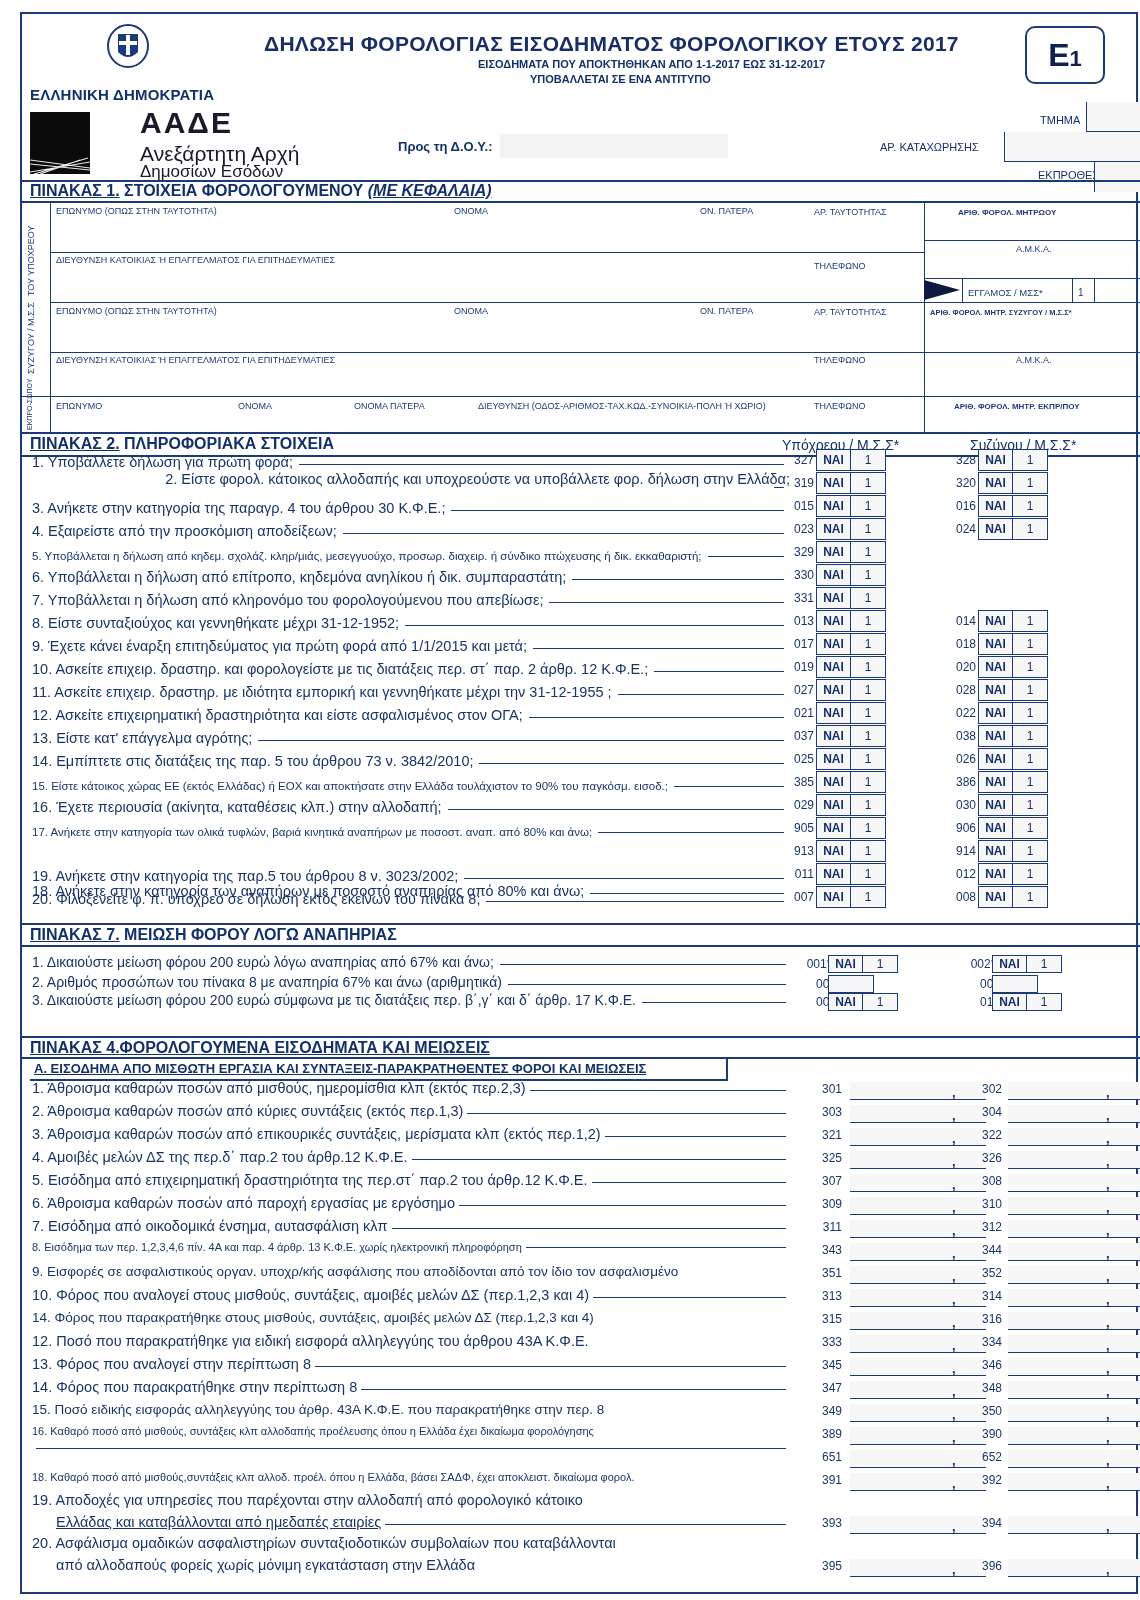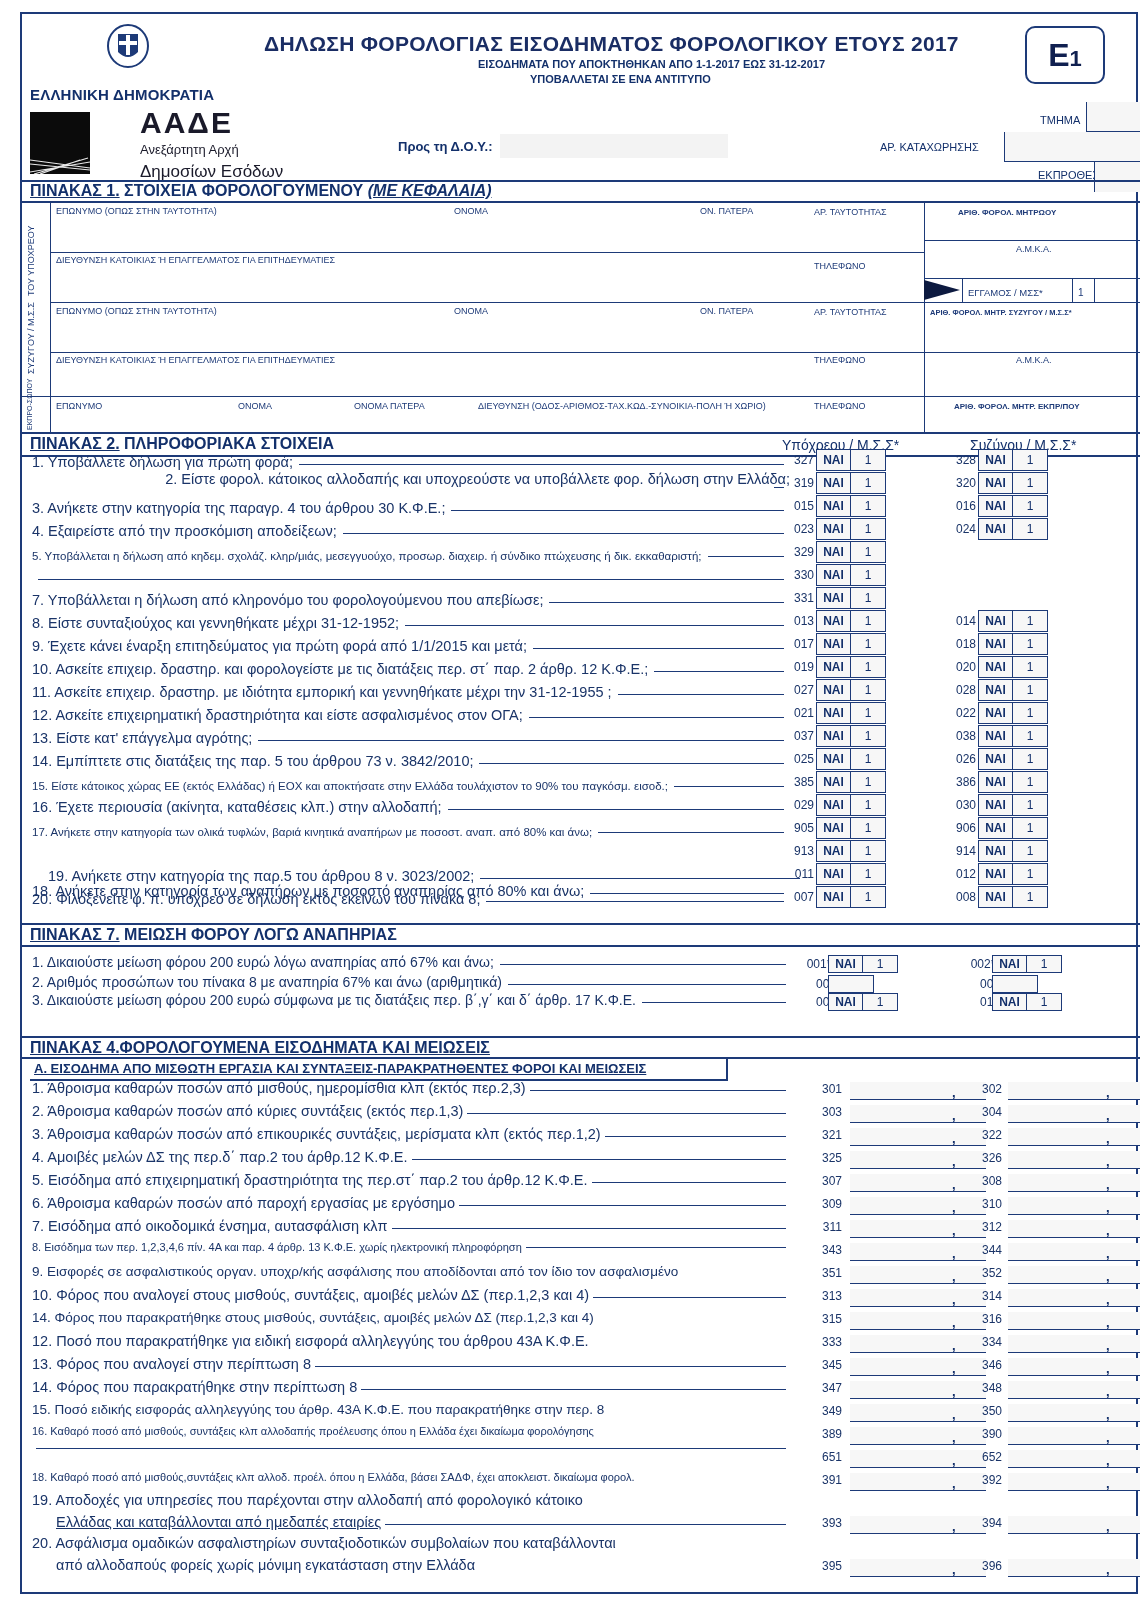--- a/index.html
+++ b/index.html
@@ -6,21 +6,21 @@
   html, body { width: 1140px; height: 1600px; background: #ffffff; }
   body { font-family: "Liberation Sans", sans-serif; color: #13306b; position: relative; overflow: hidden; }
   .page { position: absolute; left: 20px; top: 12px; width: 1118px; height: 1582px; border: 2px solid #1d3a78; }
   .abs { position: absolute; }
 
   
   .emblem { left: 84px; top: 10px; width: 44px; height: 48px; }
   .republic { left: 8px; top: 72px; font-size: 15px; font-weight: bold; letter-spacing: 0.2px; }
   .aade-logo { left: 8px; top: 98px; width: 60px; height: 62px; background: #0b0b0b; overflow: hidden; }
   .aade-name { left: 118px; top: 92px; font-size: 30px; font-weight: bold; letter-spacing: 2px; color: #1a1a2a; }
-  .aade-sub1 { left: 118px; top: 128px; font-size: 13px; color: #1a1a2a; }
+  .aade-sub1 { left: 118px; top: 128px; font-size: 21px; color: #1a1a2a; }
   .aade-sub2 { left: 118px; top: 148px; font-size: 17px; color: #1a1a2a; }
   .title { left: 242px; top: 18px; font-size: 21px; font-weight: bold; color: #1a2d64; letter-spacing: 0.3px; }
   .subtitle1 { left: 456px; top: 44px; font-size: 11px; font-weight: bold; }
   .subtitle2 { left: 508px; top: 59px; font-size: 11px; font-weight: bold; }
   .e1-badge { left: 1003px; top: 12px; width: 80px; height: 58px; border: 2px solid #1d3a78; border-radius: 10px; text-align: center; font-size: 32px; font-weight: bold; line-height: 54px; color: #102050; }
   .e1-badge sub { font-size: 22px; vertical-align: baseline; }
   .doy-label { left: 376px; top: 125px; font-size: 13px; font-weight: bold; }
   .doy-field { left: 478px; top: 120px; width: 228px; height: 24px; background: #f3f3f3; border: none; }
   .tmima-label { left: 1018px; top: 100px; font-size: 11px; }
   .tmima-box { left: 1064px; top: 88px; width: 54px; height: 30px; border-left: 1px solid #1d3a78; border-bottom: 1px solid #1d3a78; background: #f6f6f6; }
@@ -218,20 +218,21 @@
       <div class="q-row small" style="top: 526px; width: 758px;">
         <span>5. Υποβάλλεται η δήλωση από κηδεμ. σχολάζ. κληρ/μιάς, μεσεγγυούχο, προσωρ. διαχειρ. ή σύνδικο πτώχευσης ή δικ. εκκαθαριστή;</span>
         <span class="lead"></span>
       </div>
       <div class="code" style="left: 762px; top: 531px;">329</div>
       <div class="nai-box" style="left: 794px; top: 527px;">
         <span class="n">ΝΑΙ</span>
         <span class="v">1</span>
       </div>
       <div class="q-row" style="top: 549px; width: 758px;">
+        <span>6. Υποβάλλεται η δήλωση από επίτροπο, κηδεμόνα ανηλίκου ή δικ. συμπαραστάτη;</span>
         <span class="lead"></span>
       </div>
       <div class="code" style="left: 762px; top: 554px;">330</div>
       <div class="nai-box" style="left: 794px; top: 550px;">
         <span class="n">ΝΑΙ</span>
         <span class="v">1</span>
       </div>
       <div class="q-row" style="top: 572px; width: 758px;">
         <span>7. Υποβάλλεται η δήλωση από κληρονόμο του φορολογούμενου που απεβίωσε;</span>
         <span class="lead"></span>
@@ -388,21 +389,21 @@
       <div class="code" style="left: 762px; top: 830px;">913</div>
       <div class="nai-box" style="left: 794px; top: 826px;">
         <span class="n">ΝΑΙ</span>
         <span class="v">1</span>
       </div>
       <div class="code" style="left: 924px; top: 830px;">914</div>
       <div class="nai-box" style="left: 956px; top: 826px;">
         <span class="n">ΝΑΙ</span>
         <span class="v">1</span>
       </div>
-      <div class="q-row" style="top: 848px; width: 758px; margin-left: 16px;">
+      <div class="q-row" style="top: 848px; width: 758px;">
         <span>19. Ανήκετε στην κατηγορία της παρ.5 του άρθρου 8 ν. 3023/2002;</span>
         <span class="lead"></span>
       </div>
       <div class="code" style="left: 762px; top: 853px;">011</div>
       <div class="nai-box" style="left: 794px; top: 849px;">
         <span class="n">ΝΑΙ</span>
         <span class="v">1</span>
       </div>
       <div class="code" style="left: 924px; top: 853px;">012</div>
       <div class="nai-box" style="left: 956px; top: 849px;">

